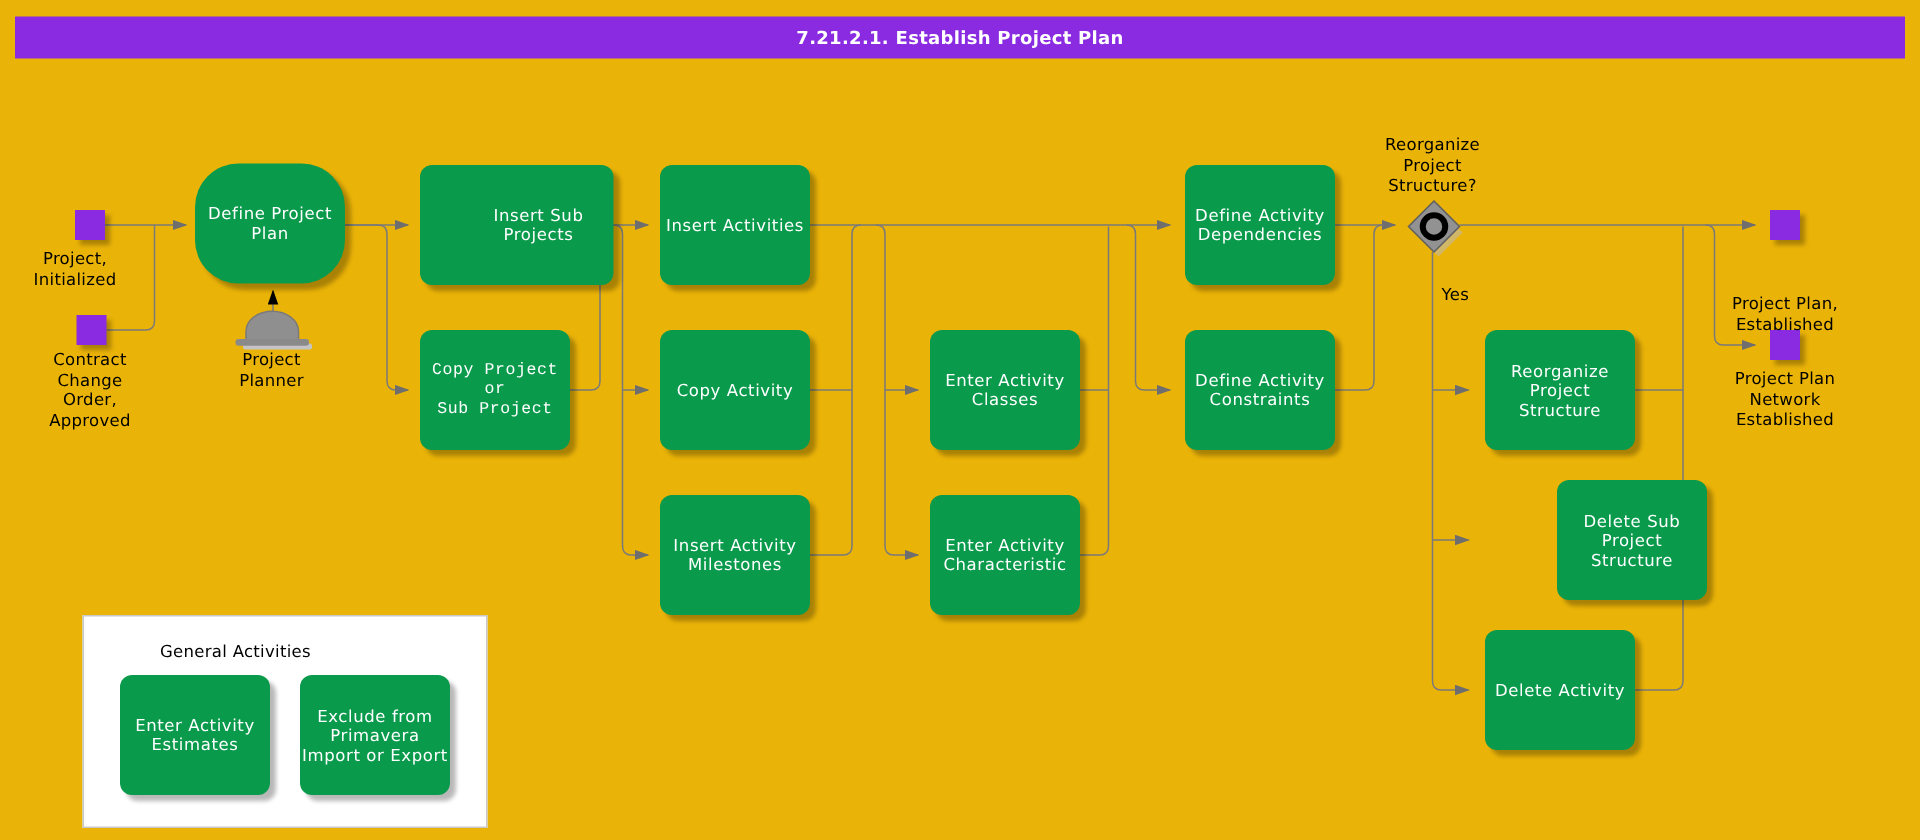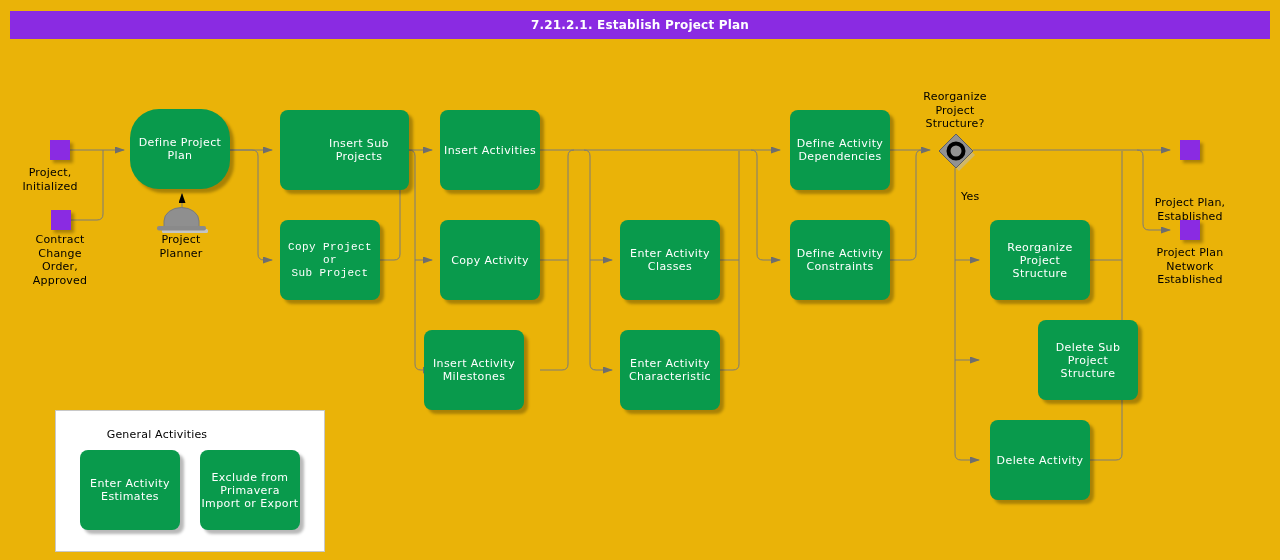--- a/index.html
+++ b/index.html
@@ -37,21 +37,21 @@
   .group{
     position:absolute;left:55px;top:410px;width:268px;height:140px;z-index:0;
     background:#ffffff;border:1px solid #c8c8c8;
   }
   
   #n-define-project-plan{left:130px;top:109px;border-radius:29px;}
   #n-insert-sub-projects{left:280px;top:110px;padding-left:29px;}
   #n-copy-project{left:280px;top:220px;font-family:Liberation Mono, monospace;}
   #n-insert-activities{left:440px;top:110px;}
   #n-copy-activity{left:440px;top:220px;}
-  #n-insert-activity-milestones{left:424px;top:330px;}
+  #n-insert-activity-milestones{left:440px;top:330px;}
   #n-enter-activity-classes{left:620px;top:220px;}
   #n-enter-activity-characteristic{left:620px;top:330px;}
   #n-define-activity-dependencies{left:790px;top:110px;}
   #n-define-activity-constraints{left:790px;top:220px;}
   #n-reorganize-project-structure{left:990px;top:220px;}
   #n-delete-sub-project-structure{left:990px;top:320px;margin-left:48px;}
   #n-delete-activity{left:990px;top:420px;}
   #n-enter-activity-estimates{left:80px;top:450px;}
   #n-exclude-primavera{left:200px;top:450px;}
   

